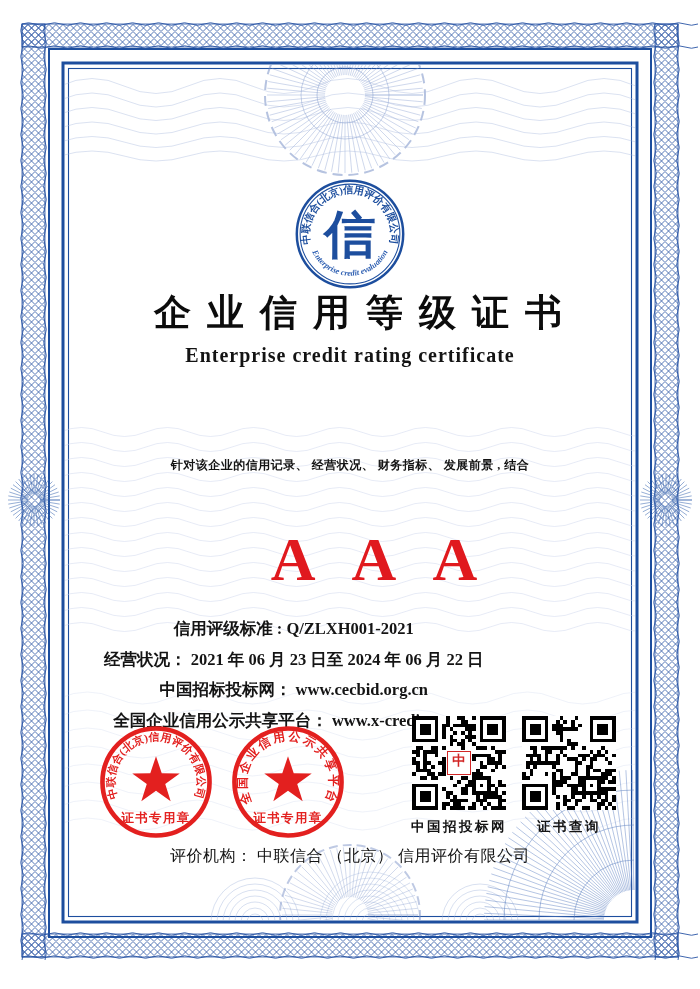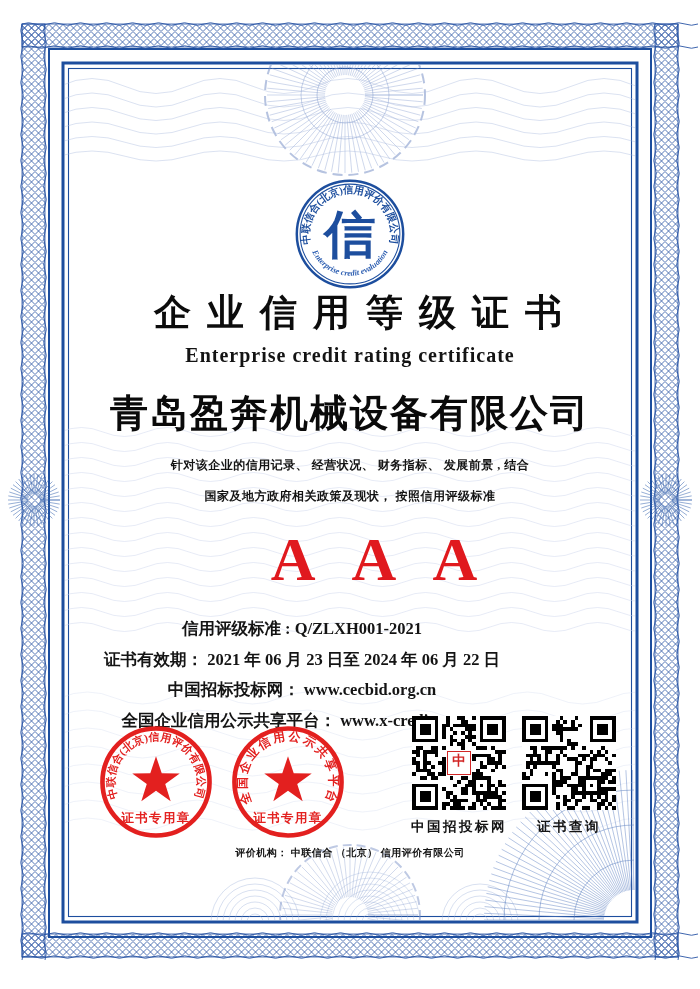--- a/index.html
+++ b/index.html
@@ -21,21 +21,21 @@
   .info .row span{white-space:pre;}
   .seal{width:120px;height:120px;}
   .seal1{left:96px;top:722px;}
   .seal2{left:228px;top:722px;}
   .qr{width:94px;height:94px;background:#fff;}
   .qr1{left:412px;top:716px;}
   .qr2{left:522px;top:716px;}
   .qr-label{top:818px;width:160px;font-size:13.5px;font-weight:bold;letter-spacing:2.5px;text-align:center;}
   .qr-label1{left:379px;}
   .qr-label2{left:489px;}
-  .footer{top:846px;font-size:10px;font-weight:bold;letter-spacing:.5px;}
+  .footer{top:846px;font-size:16px;font-weight:normal;letter-spacing:.5px;}
 </style>
 </head>
 <body>
 
 <div class="page">
 
   <svg id="deco" width="700" height="989" viewBox="0 0 700 989">
     <defs>
       <pattern id="lat" width="7" height="7" patternUnits="userSpaceOnUse">
         <path d="M0,3.5 L3.5,0 L7,3.5 L3.5,7 Z" fill="none" stroke="#4066ad" stroke-width="0.9"></path>
@@ -142,32 +142,30 @@
     </text>
     <text font-size="8.6" font-weight="bold" font-style="italic" fill="#2a5cb0" text-anchor="middle">
       <textPath href="#logoArcBot" startOffset="50%">Enterprise credit evaluation</textPath>
     </text>
     <text x="60" y="79" font-size="54" font-weight="bold" fill="#1d4e9e" text-anchor="middle">信</text>
   </svg>
 
   <div class="abs centered cert-title">企业信用等级证书</div>
   <div class="abs centered cert-subtitle">Enterprise credit rating certificate</div>
 
-  <div class="abs centered company">青岛盈奔机械设备有限公司</div>
 
   <div class="abs centered para">
     <div>针对该企业的信用记录、 经营状况、 财务指标、 发展前景 , 结合</div>
-    <div>国家及地方政府相关政策及现状， 按照信用评级标准</div>
   </div>
 
   <div class="abs centered rating">AAA</div>
 
   <div class="abs info">
     <div class="row"><span>信用评级标准 :</span><span> Q/ZLXH001-2021</span></div>
-    <div class="row"><span>证书有效期：</span><span> 2021 年 06 月 23 日至 2024 年 06 月 22 日</span></div>
+    <div class="row"><span>经营状况：</span><span> 2021 年 06 月 23 日至 2024 年 06 月 22 日</span></div>
     <div class="row"><span>中国招标投标网：</span><span> www.cecbid.org.cn</span></div>
     <div class="row"><span>全国企业信用公示共享平台：</span><span> www.x-credit.org.cn</span></div>
   </div>
 
   <svg class="abs seal seal1" viewBox="0 0 130 130">
     <defs>
         <path id="sealArc1" d="M26.03,87.5 A45,45 0 1 1 103.97,87.5" fill="none"></path>
       </defs>
     <circle cx="65" cy="65" r="58" fill="none" stroke="#e3201f" stroke-width="5"></circle>
     <text font-size="11.6" font-weight="bold" fill="#e3201f" text-anchor="middle" letter-spacing="0.4">

